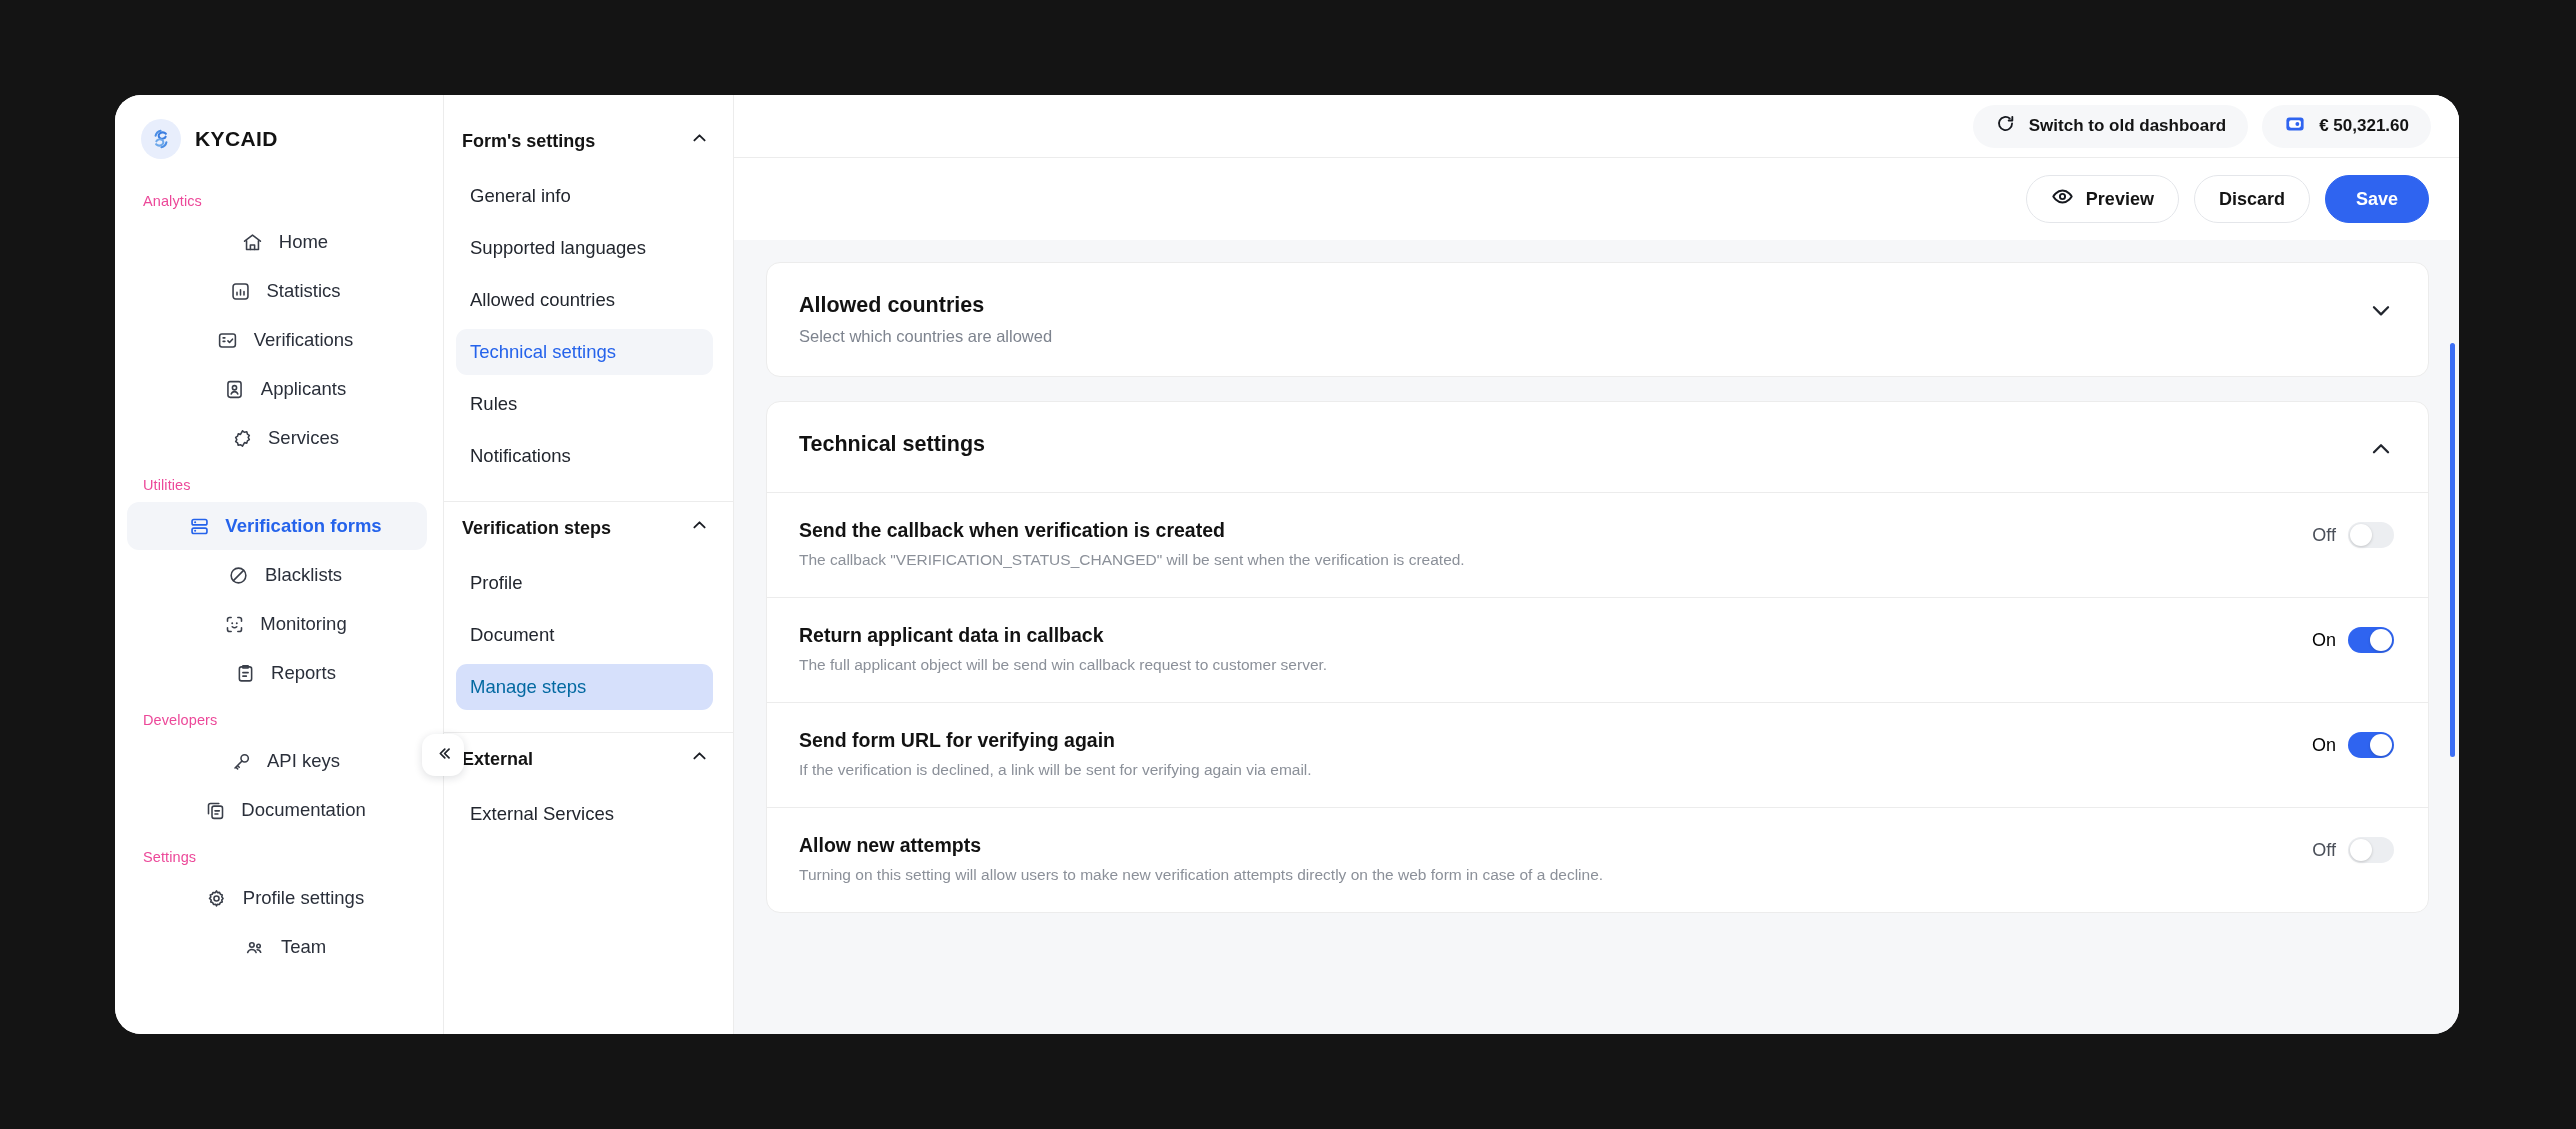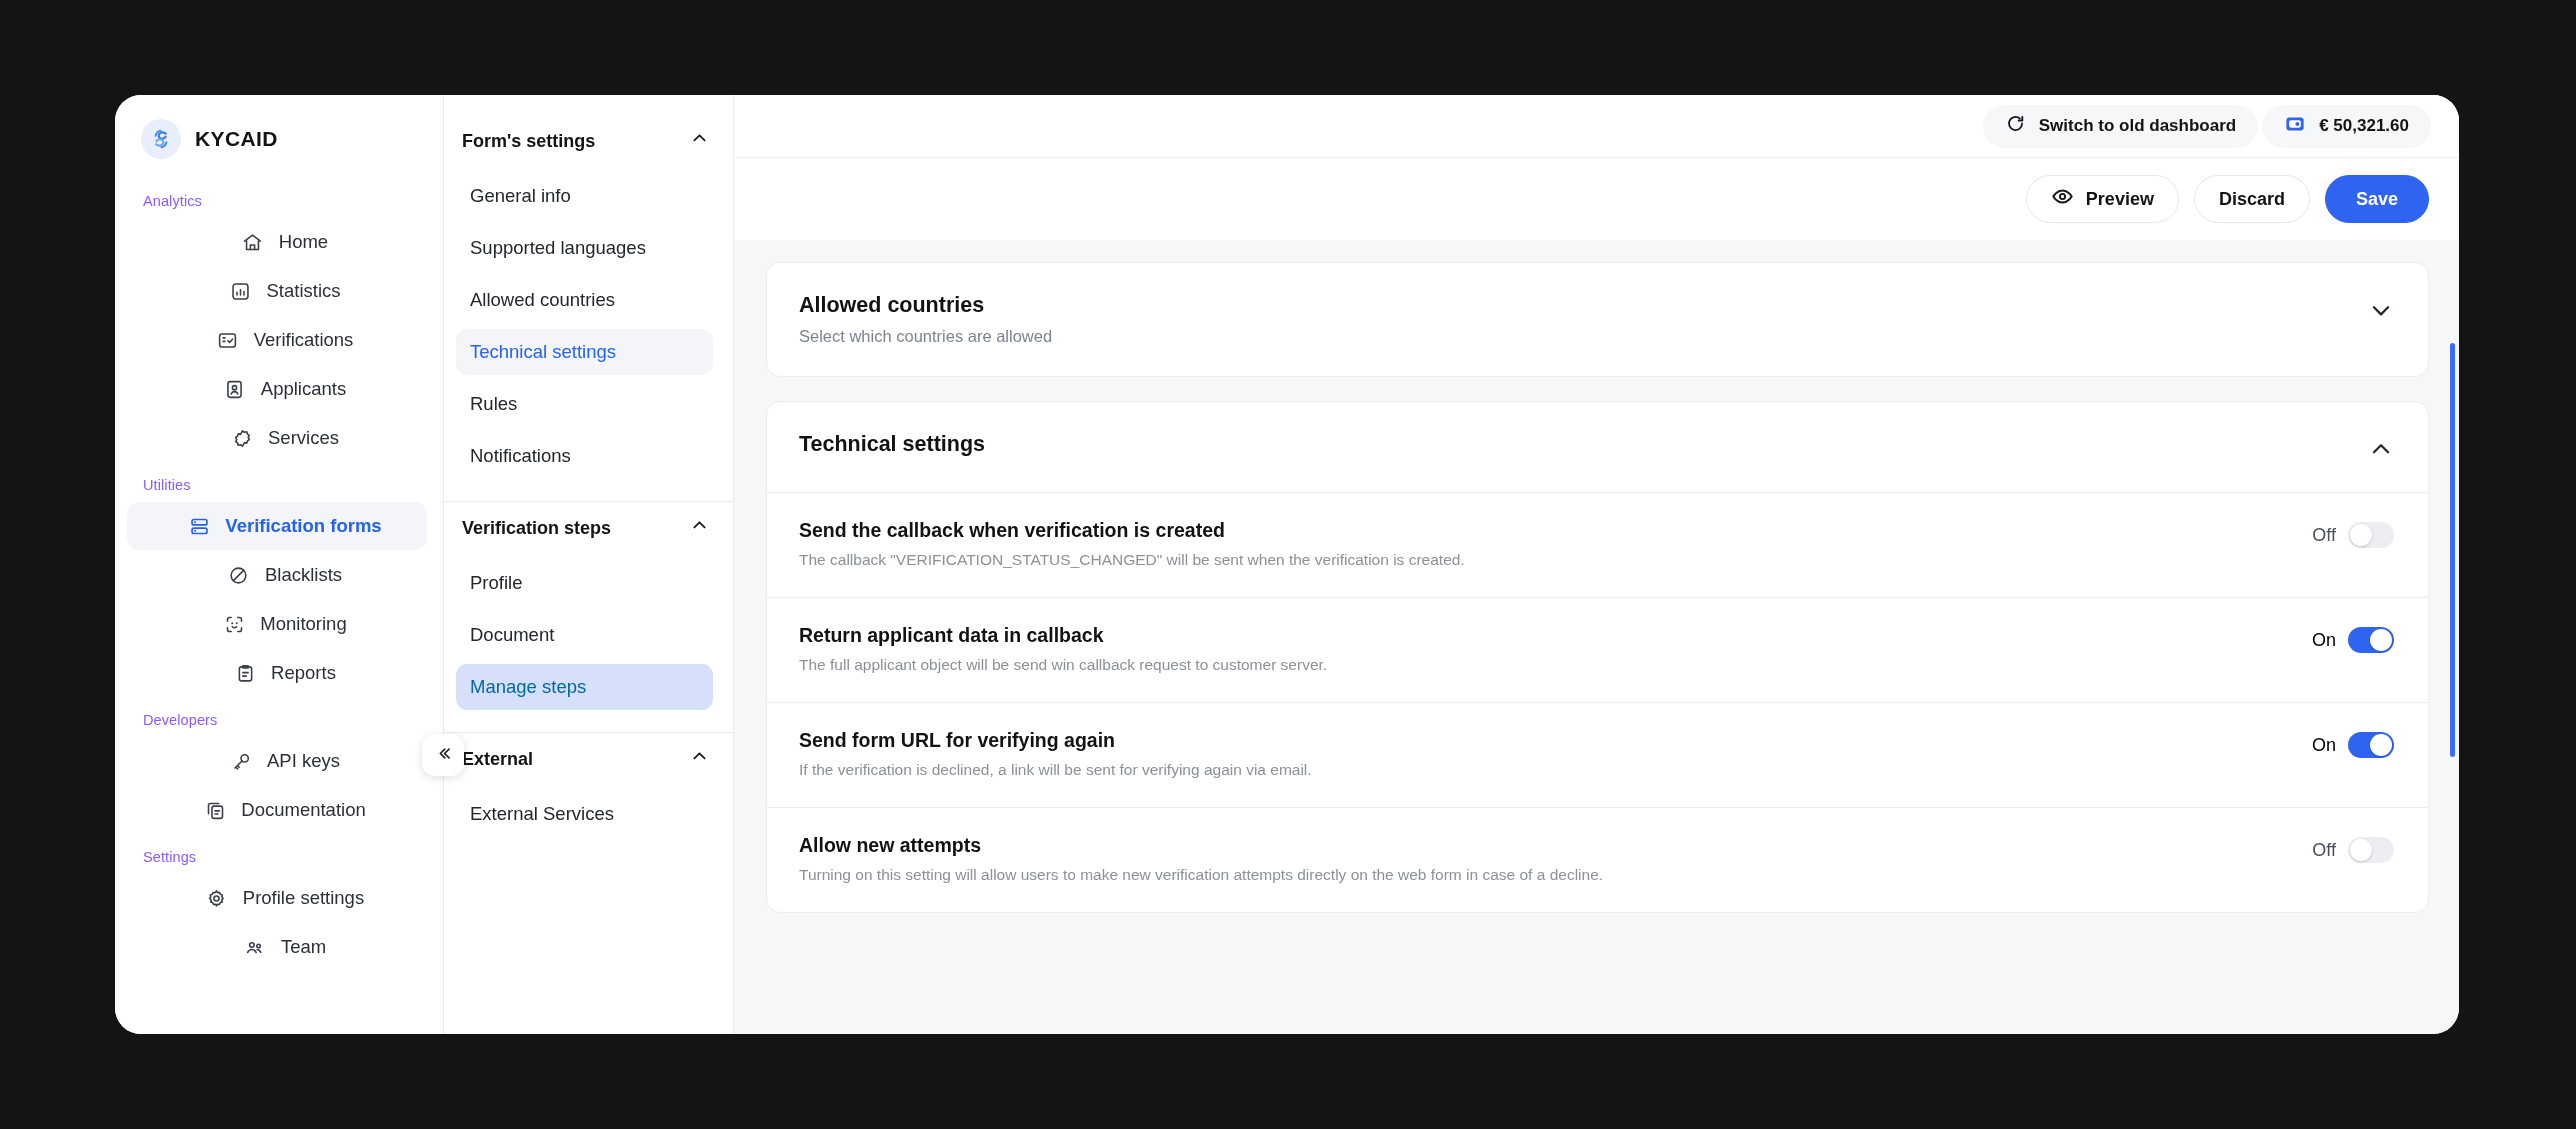--- a/index.html
+++ b/index.html
@@ -38,21 +38,21 @@
     border-radius: 50%;
     background: #e8eefc;
     display: flex; align-items: center; justify-content: center;
     flex: 0 0 40px;
   }
   .brand-name {
     font-size: 21px; font-weight: bold; letter-spacing: 0.4px;
     color: #121212;
   }
   .nav-group-label {
-    font-size: 14.5px; color: #8b5cf6;
+    font-size: 14.5px; color: #ec4899;
     padding: 14px 0 8px 28px;
     letter-spacing: 0.1px;
   }
   .nav-item {
     display: flex; align-items: center;
     gap: 15px;
     height: 48px;
     margin: 1px 16px 1px 12px;
     padding-left: 16px;
     border-radius: 12px;
@@ -111,21 +111,21 @@
     background: #f6f7f9;
     position: relative;
     min-width: 0;
   }
   #topbar {
     height: 63px;
     flex: 0 0 63px;
     background: #ffffff;
     border-bottom: 1px solid #ececec;
     display: flex; align-items: center; justify-content: flex-end;
-    gap: 4px;
+    gap: 14px;
     padding-right: 28px;
   }
   .pill-btn {
     display: flex; align-items: center; gap: 13px;
     height: 43px;
     padding: 0 22px;
     border-radius: 22px;
     background: #f6f7f9;
     font-size: 17px; font-weight: bold; color: #141414;
     cursor: pointer;

